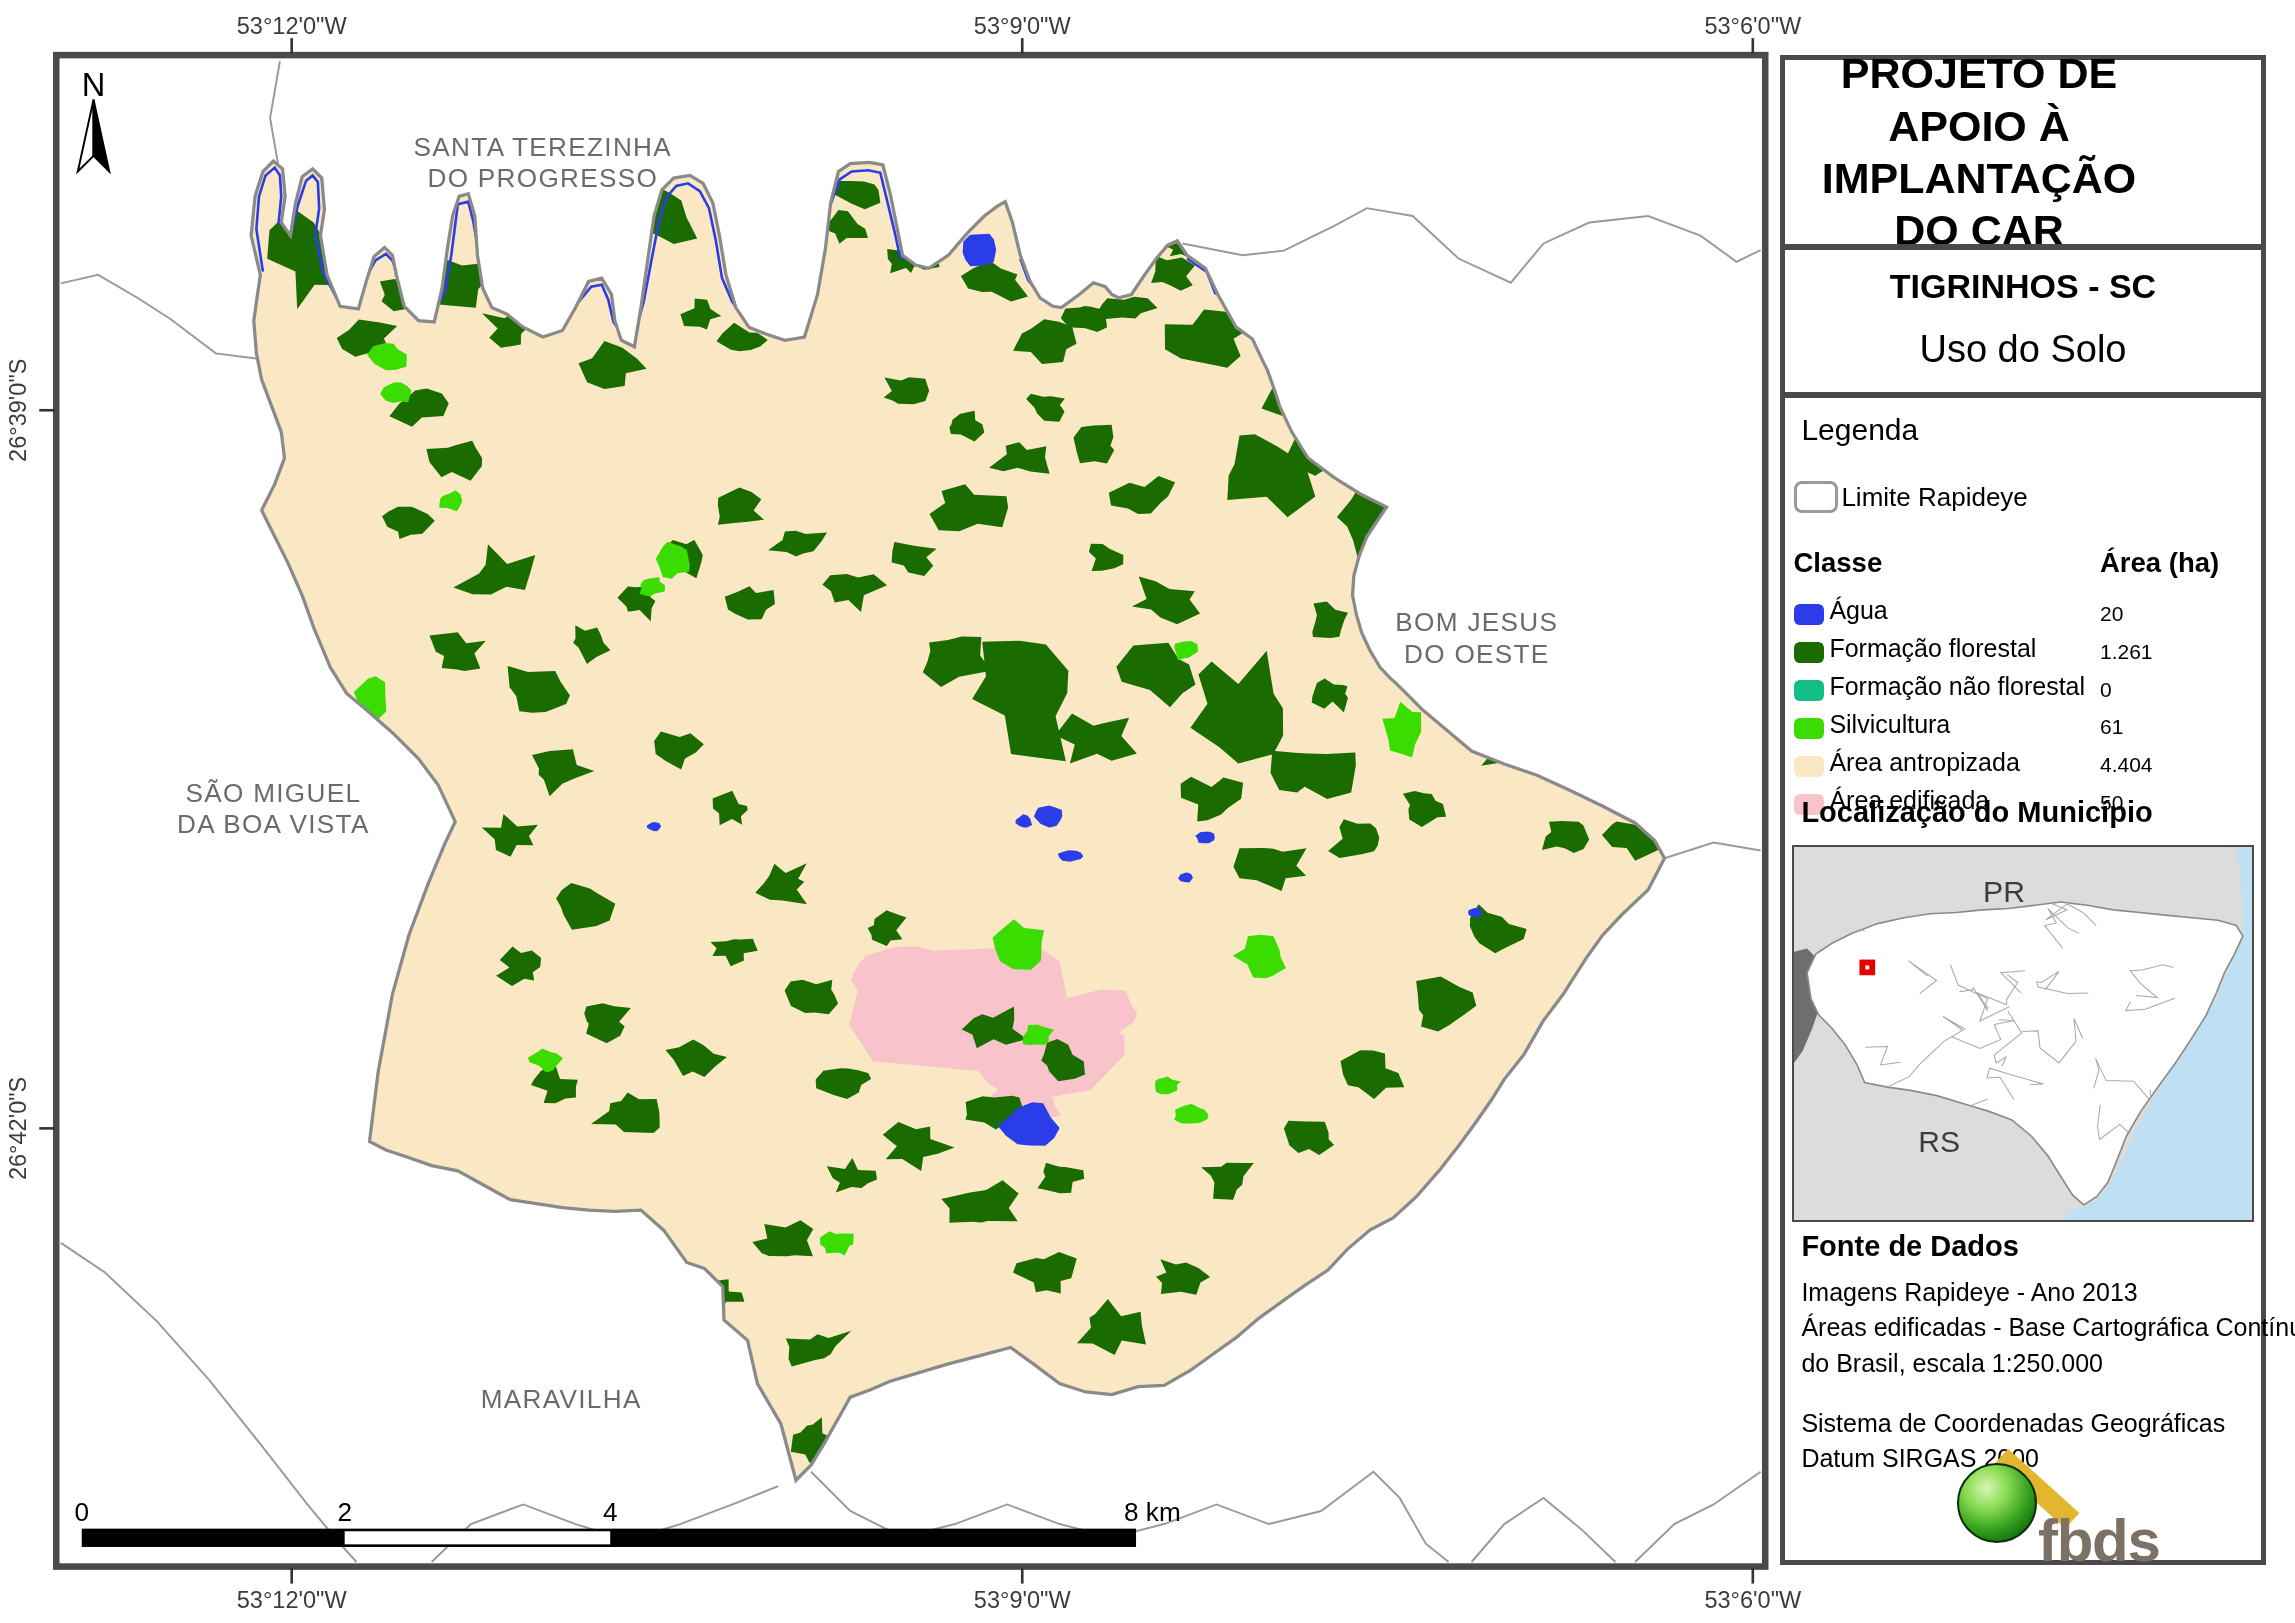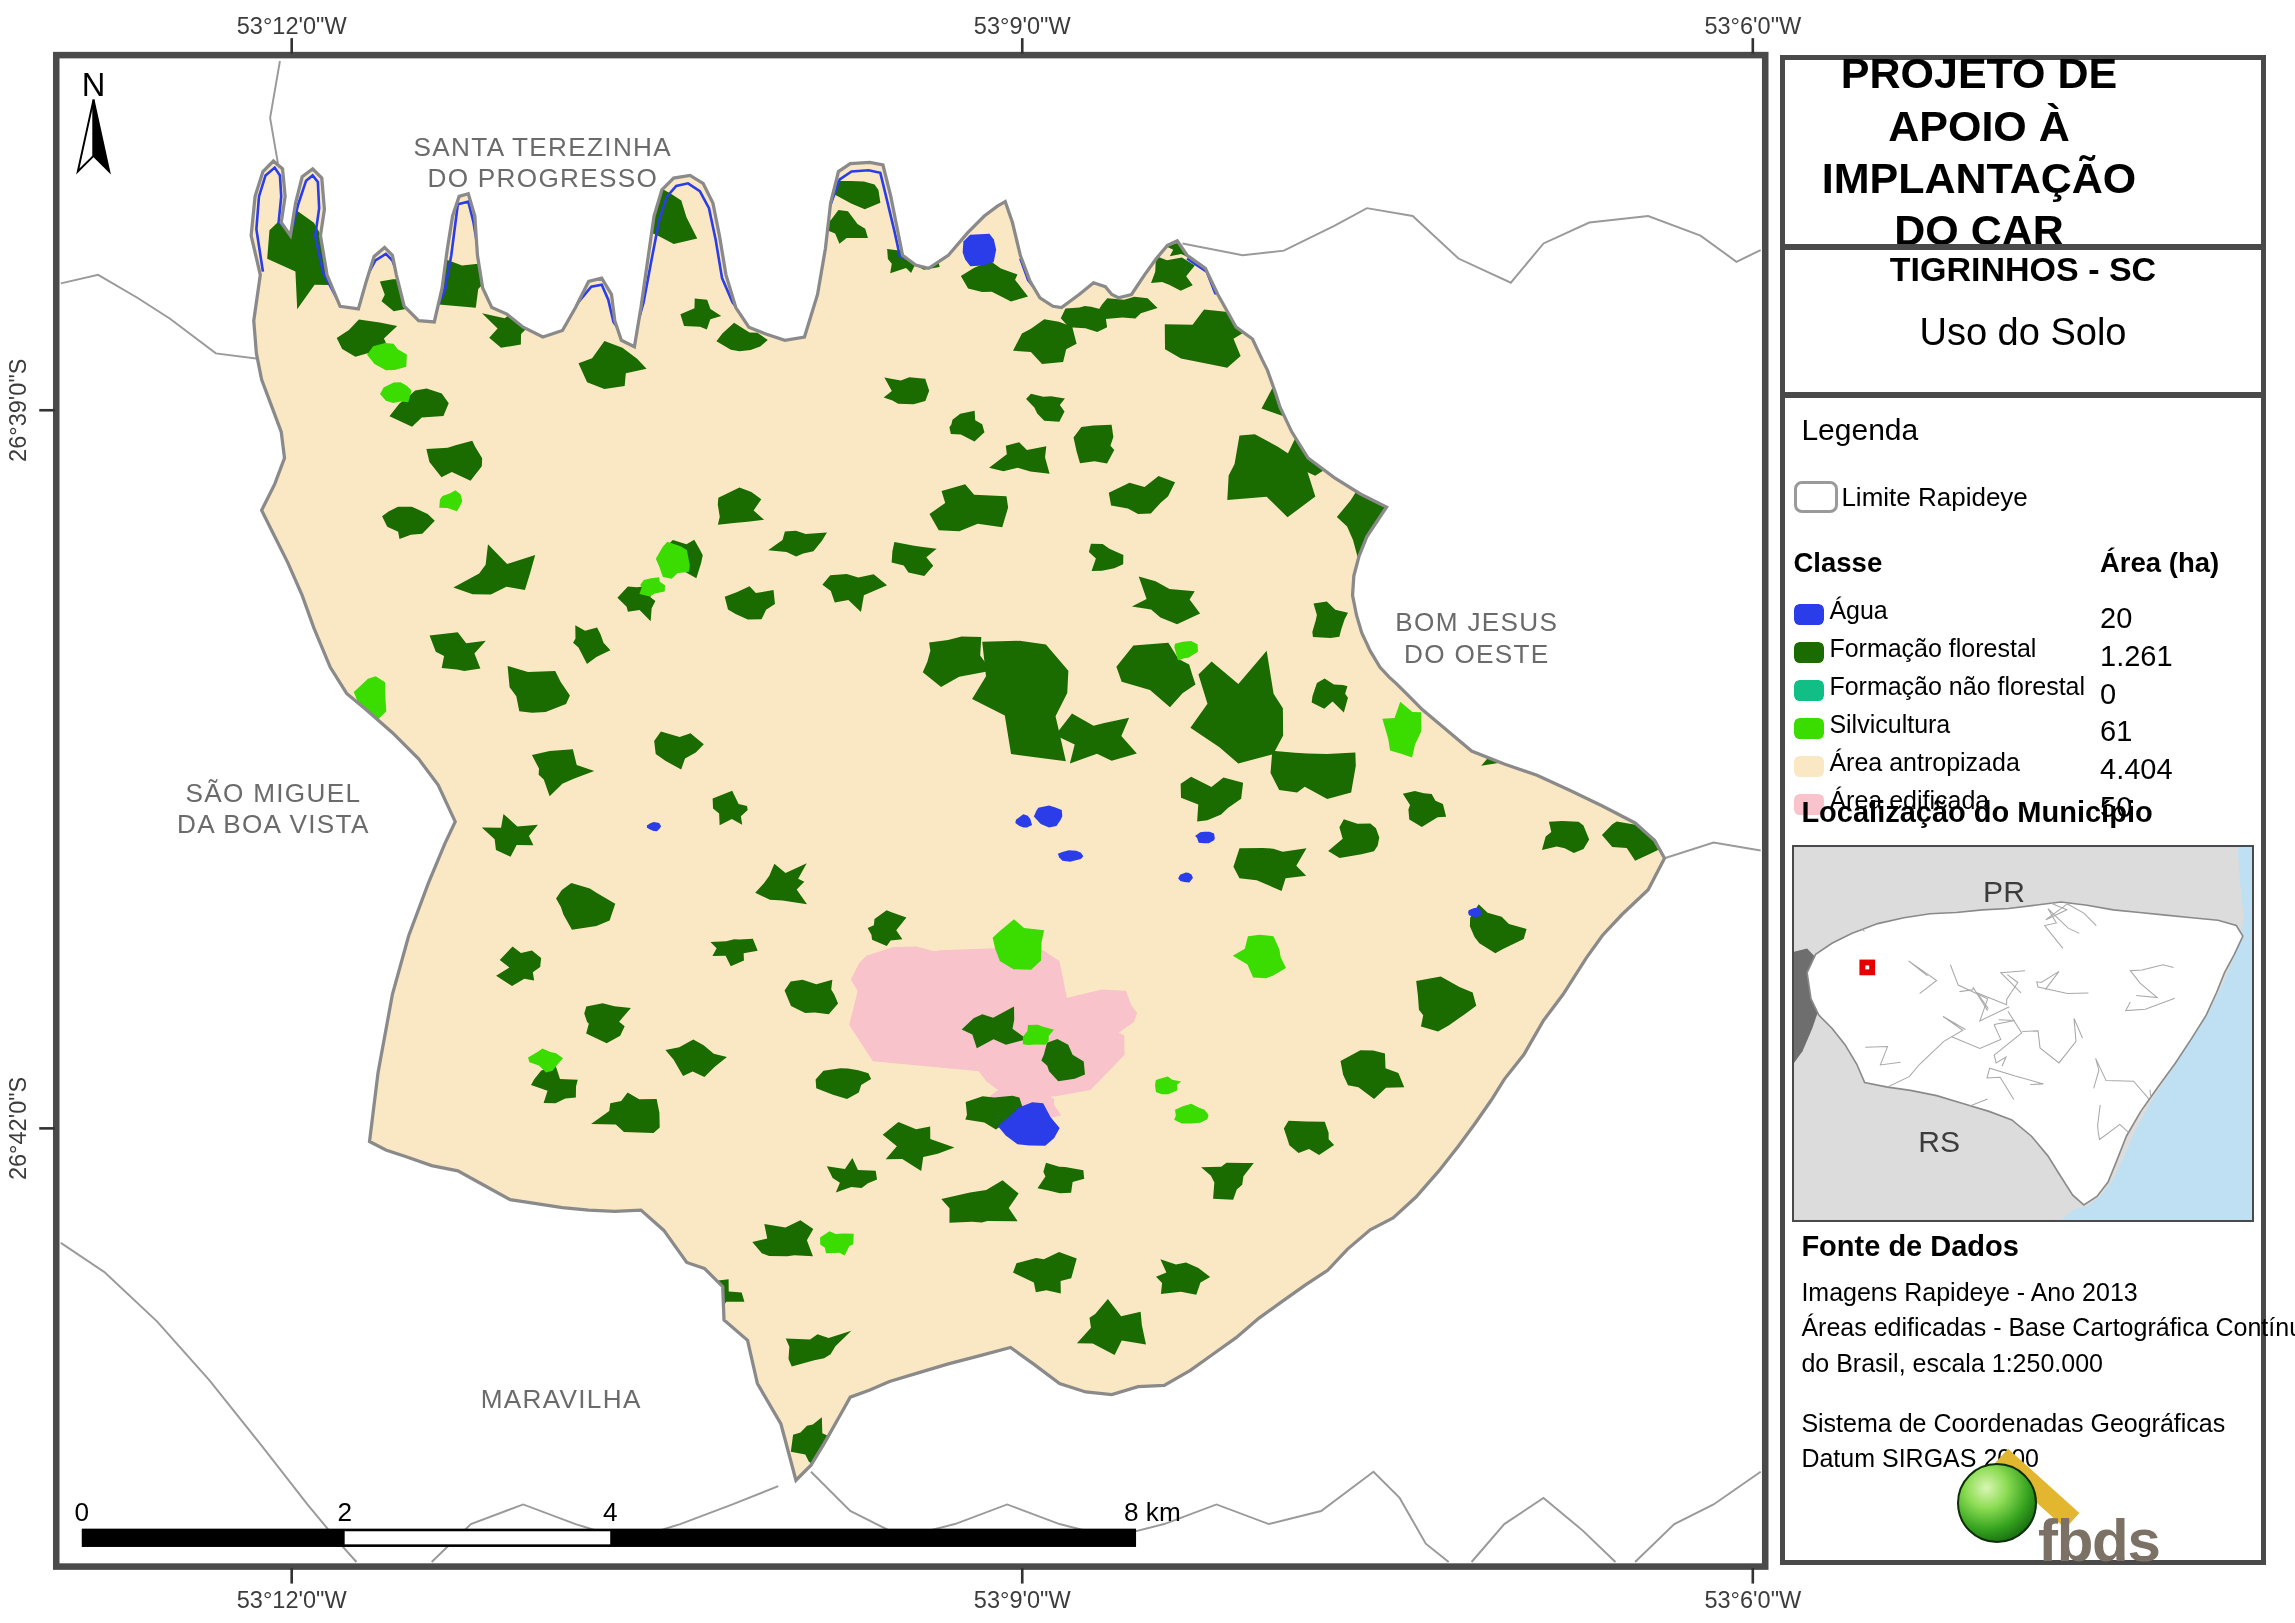--- a/index.html
+++ b/index.html
@@ -8,32 +8,32 @@
   text{font-family:"Liberation Sans",sans-serif;}
 
   
   .panel{position:absolute;left:1780px;top:55px;width:476px;height:1500px;
          border:5.9px solid #4A4A4A;background:#ffffff;}
   .panel .hr{position:absolute;left:0;width:476px;height:5.9px;background:#4A4A4A;}
   .sec-title{position:absolute;left:0;top:0;width:388px;height:184px;display:flex;flex-direction:column;
              align-items:center;justify-content:center;text-align:center;}
   .sec-title div{font-size:43px;font-weight:bold;line-height:1.22;color:#000;}
   .sec-sub{position:absolute;left:0;top:190px;width:476px;height:137px;display:flex;flex-direction:column;
-           align-items:center;justify-content:flex-start;text-align:center;gap:22px;}
+           align-items:center;justify-content:center;text-align:center;gap:22px;}
   .muni-name{font-size:34px;font-weight:bold;color:#000;}
   .map-name{font-size:38px;color:#000;}
   .legend-heading{position:absolute;left:16.4px;top:353px;font-size:30px;font-weight:normal;}
   .limite-row{position:absolute;left:8.5px;top:422px;height:30px;display:flex;align-items:center;}
   .limite-swatch{width:38px;height:26px;background:#fff;border:3.3px solid #9A9A9A;border-radius:7.9px;}
   .limite-label{font-size:26px;margin-left:3.9px;}
   .col-head{position:absolute;font-size:27.5px;font-weight:bold;}
   .lg-row{position:absolute;left:8.5px;height:22px;display:flex;align-items:flex-end;}
   .lg-swatch{width:30px;height:21px;border-radius:5.2px;}
   .lg-label{font-size:25px;margin-left:5.9px;white-space:nowrap;}
-  .lg-value{position:absolute;font-size:29px;}
+  .lg-value{position:absolute;font-size:21px;}
   .loc-heading{position:absolute;left:16.4px;top:736px;font-size:29px;font-weight:bold;}
   .inset-box{position:absolute;left:6.5px;top:785px;width:458px;height:373px;border:2.6px solid #4A4A4A;background:#d946ef;}
   .fonte-heading{position:absolute;left:16.4px;top:1170px;font-size:29px;font-weight:bold;}
   .src-line{position:absolute;left:16.4px;font-size:25px;white-space:nowrap;}
   .logo{position:absolute;left:0;top:1374px;width:476px;height:126px;margin-left:20px;}
   .logo-bar{position:absolute;left:196px;top:11.8px;width:96px;height:21px;background:#E2B62F;transform:rotate(42deg);transform-origin:left center;}
   .logo-sphere{position:absolute;left:152px;top:29px;width:76px;height:76px;border-radius:50%;
       background:radial-gradient(circle at 36% 30%, #d9f6b4 0%, #8edd55 28%, #36a31f 58%, #0e5d0b 86%, #073e06 100%);
       border:2.6px solid #0c2e08;}
   .logo-text{position:absolute;left:233px;top:72px;font-size:60px;font-weight:bold;color:#7B7265;letter-spacing:-1.3px;}

